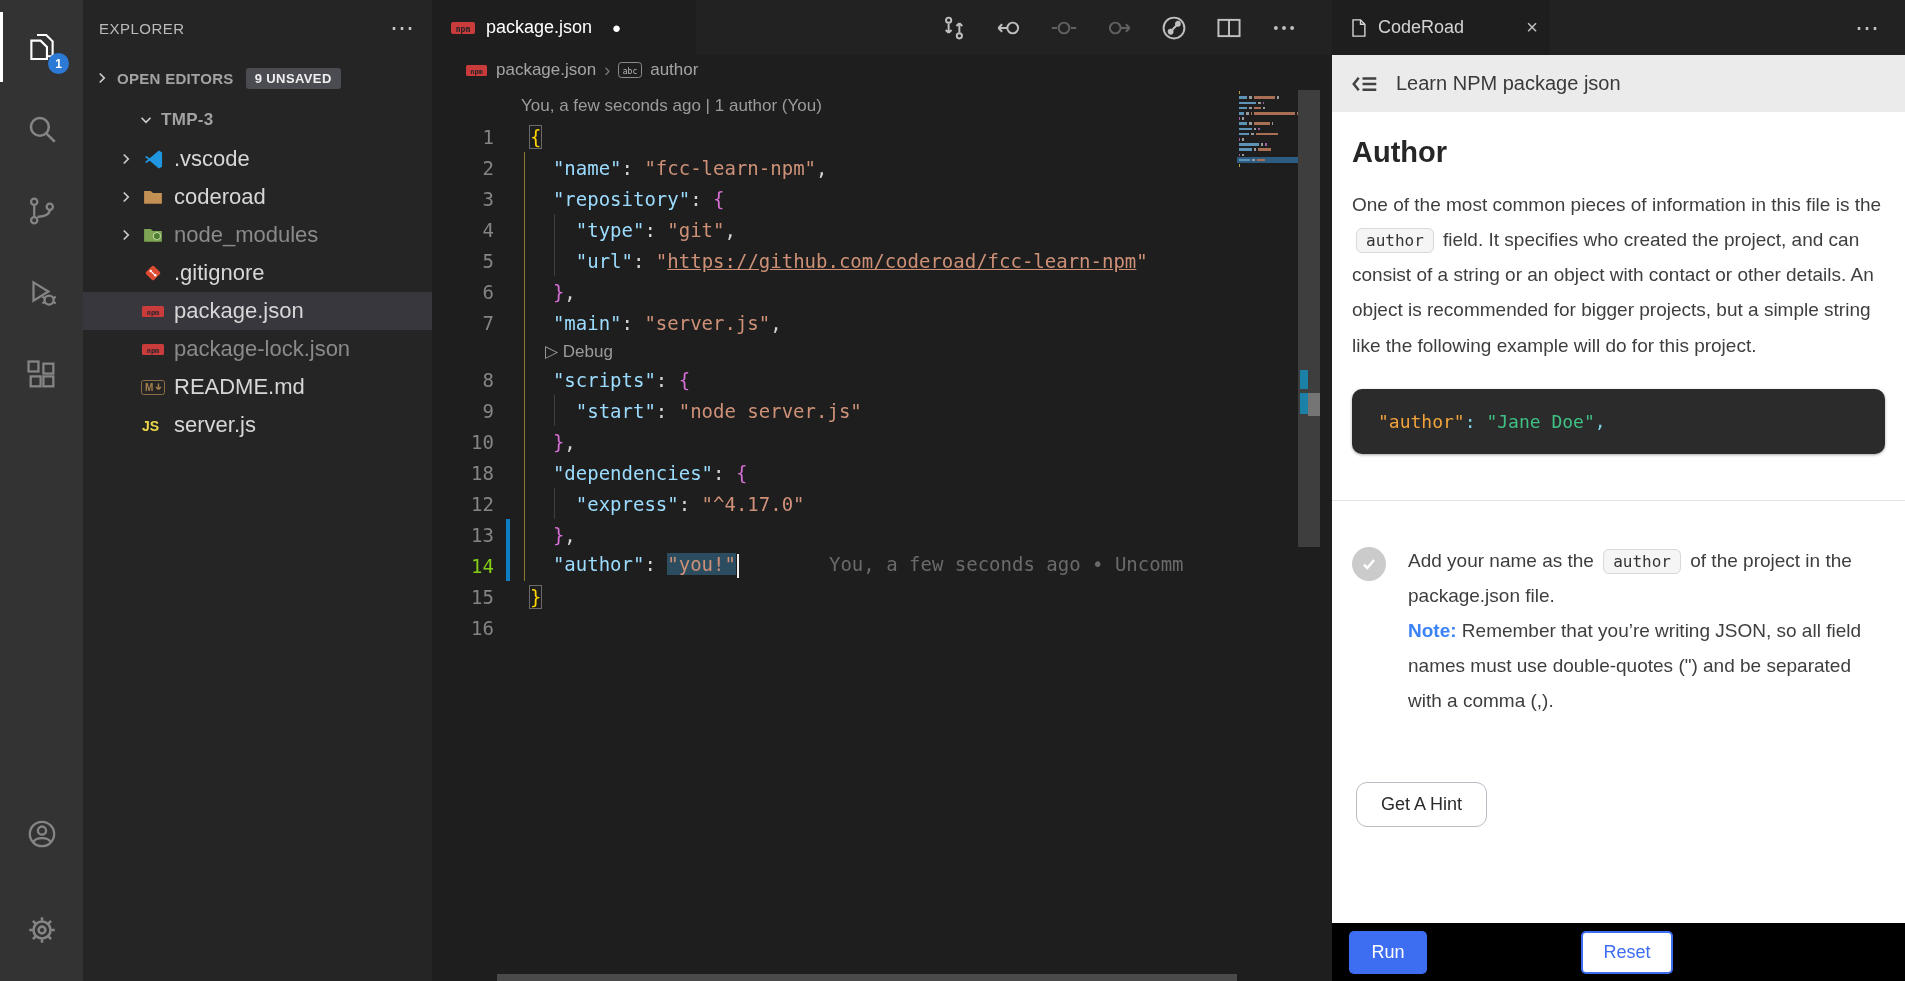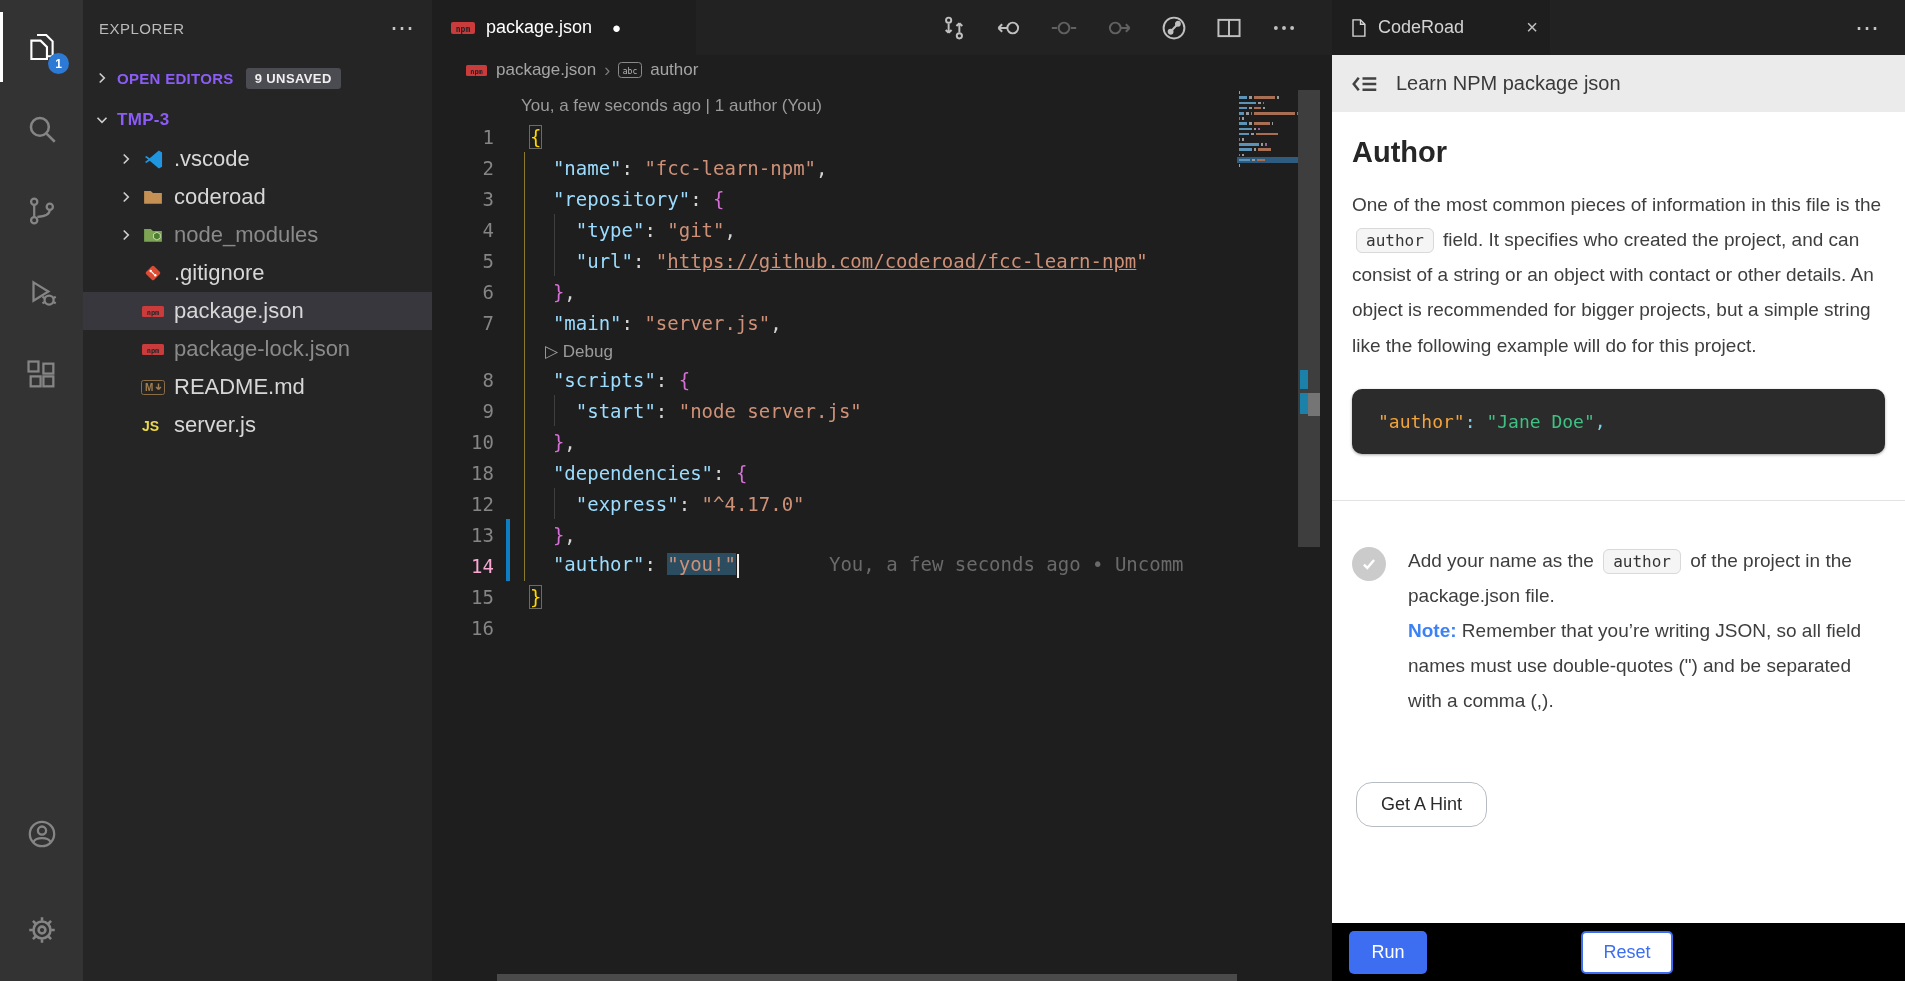--- a/index.html
+++ b/index.html
@@ -18,24 +18,24 @@
   .ab-badge{position:absolute;right:14px;bottom:14px;min-width:21px;height:21px;border-radius:50%;
     background:#2c7ad6;color:#fff;font-size:12px;font-weight:700;display:flex;align-items:center;justify-content:center;}
 
   
   .sidebar{position:absolute;left:83px;top:0;width:349px;height:981px;background:#252526;color:#cccccc;}
   .sb-header{height:56px;display:flex;align-items:center;padding:0 18px 0 16px;}
   .sb-title{font-size:15px;letter-spacing:.5px;color:#bbbbbb;flex:1;}
   .more-dots{color:#c5c5c5;font-size:24px;line-height:10px;cursor:pointer;}
   .sb-row{display:flex;align-items:center;cursor:pointer;}
   .sb-oe{height:44px;padding-left:10px;}
-  .sb-bold{font-weight:700;font-size:15px;color:#8b5cf6;letter-spacing:.3px;}
+  .sb-bold{font-weight:700;font-size:15px;color:#a3a3a3;letter-spacing:.3px;}
   .sb-badge{margin-left:12px;background:#4b4b52;color:#f0f0f0;font-size:13px;font-weight:700;
     padding:3px 9px;border-radius:3px;letter-spacing:.4px;}
-  .sb-root{height:40px;padding-left:10px;}
+  .sb-root{height:40px;padding-left:10px;margin-left:44px;}
   .sb-root .sb-bold{font-size:17px;}
   .chev{width:18px;height:18px;margin-right:6px;flex:0 0 auto;}
   .chev-spacer{width:24px;flex:0 0 auto;}
   .tree-row{height:38px;display:flex;align-items:center;padding-left:34px;cursor:pointer;}
   .tree-row.selected{background:#37373d;}
   .fi{width:24px;height:20px;margin-right:9px;display:flex;align-items:center;justify-content:center;flex:0 0 auto;}
   .tl{font-size:22px;color:#d7d7d7;white-space:nowrap;}
   .tl.dim{color:#8a8a8a;}
 
   
@@ -50,21 +50,21 @@
   .breadcrumbs{height:30px;display:flex;align-items:center;padding-left:34px;gap:8px;flex:0 0 auto;}
   .bc{color:#a5a5a5;font-size:17px;cursor:pointer;}
   .bc-sep{color:#7a7a7a;font-size:18px;}
 
   .codearea{position:relative;flex:1;overflow:hidden;}
   .code-lines{position:absolute;left:0;top:0;width:805px;overflow:hidden;padding-top:6px;}
   .lens{height:30px;color:#9b9b9b;font-size:17px;display:flex;align-items:center;padding-left:89px;cursor:pointer;}
   .lens.debug{height:26px;padding-left:113px;}
   .crow{height:31px;display:flex;align-items:center;}
   .ln{width:62px;text-align:right;color:#858585;font-family:"DejaVu Sans Mono",monospace;font-size:19px;flex:0 0 auto;}
-  .ln.act{color:#f9a8d4;}
+  .ln.act{color:#84cc16;}
   .mod{width:4px;height:31px;margin-left:12px;flex:0 0 auto;}
   .mod.on{background:#0e7ec2;}
   .ctext{margin-left:20px;font-family:"DejaVu Sans Mono",monospace;font-size:19px;white-space:pre;color:#d4d4d4;}
   .key{color:#9cdcfe;} .str{color:#ce9178;} .pun{color:#d4d4d4;}
   .b1{color:#ffd700;} .b2{color:#d670d6;}
   .link{text-decoration:underline;}
   .sel{background:#2b4d5f;}
   .match{outline:1px solid #6a6a6a;}
   .blame{color:#6a6a6a;margin-left:90px;}
   .cursor{display:inline-block;width:2px;height:24px;background:#eeeeee;vertical-align:middle;margin-left:1px;}
@@ -100,21 +100,21 @@
   .codeblock{margin-top:26px;background:#2b2b2b;border-radius:10px;padding:22px 26px;
     font-family:"DejaVu Sans Mono",monospace;font-size:18px;box-shadow:0 1px 3px rgba(0,0,0,.35);}
   .cb-k{color:#f2a33c;} .cb-p{color:#7ed0e8;} .cb-s{color:#3fc183;}
   .cr-divider{border:none;border-top:1px solid #e3e3e3;margin:46px -20px 0 -20px;}
   .task{margin-top:42px;display:flex;gap:22px;}
   .task-check{width:34px;height:34px;border-radius:50%;background:#cbcbcb;flex:0 0 auto;
     display:flex;align-items:center;justify-content:center;margin-top:4px;}
   .task-text{font-size:19px;line-height:1.85;color:#3e3e3e;width:486px;}
   .task-text strong{color:#3b82f6;}
   .hint-btn{margin-top:64px;margin-left:4px;padding:11px 24px;font-size:18px;background:#fff;
-    border:1px solid #b8bdc4;border-radius:16px;color:#2b2b2b;cursor:pointer;font-family:"Liberation Sans",sans-serif;}
+    border:1px solid #b8bdc4;border-radius:11px;color:#2b2b2b;cursor:pointer;font-family:"Liberation Sans",sans-serif;}
   .cr-footer{height:58px;background:#000000;display:flex;align-items:center;flex:0 0 auto;gap:36px;}
   .run-btn{margin-left:17px;width:78px;height:43px;background:#3d6ef2;color:#fff;border:none;border-radius:5px;
     font-size:18px;cursor:pointer;font-family:"Liberation Sans",sans-serif;}
   .reset-btn{margin-left:118px;width:92px;height:43px;background:#ffffff;color:#3d6ef2;border:2px solid #3d6ef2;
     border-radius:5px;font-size:18px;cursor:pointer;font-family:"Liberation Sans",sans-serif;}
 </style>
 </head>
 <body>
 
 <div id="app">

